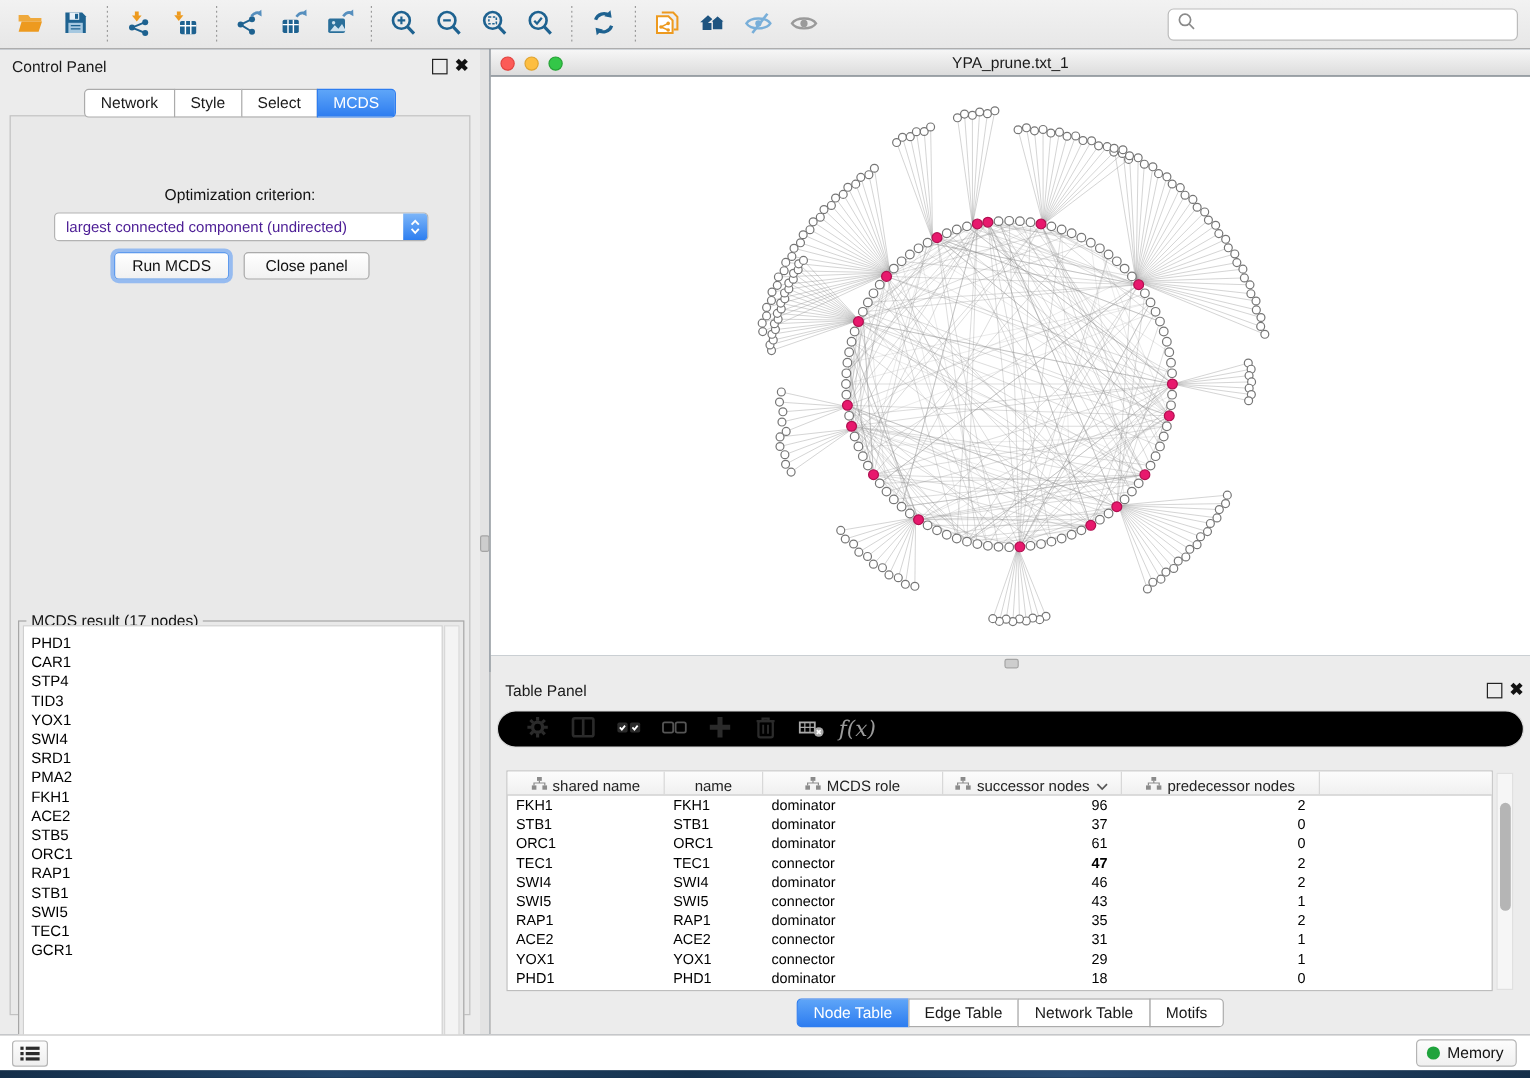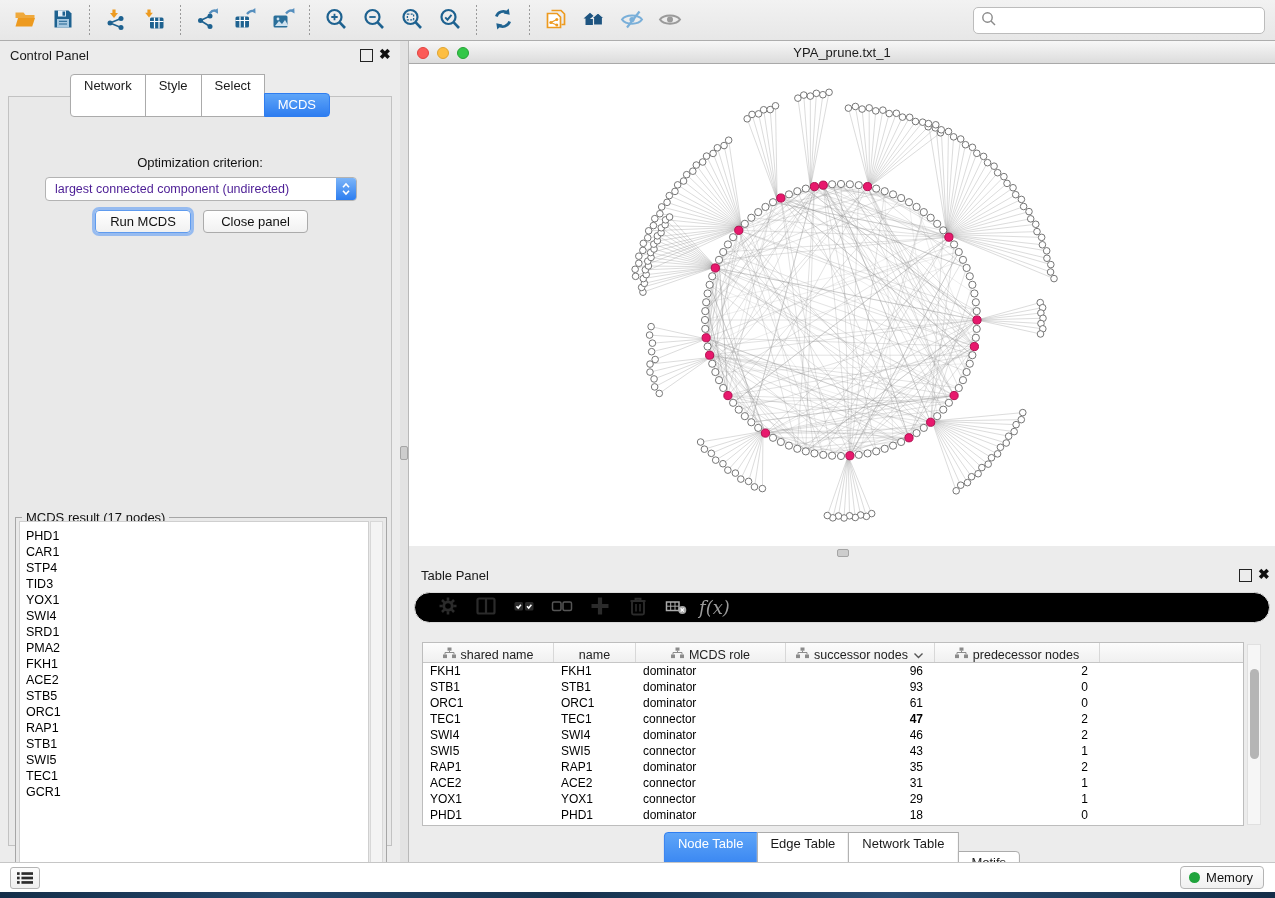--- a/index.html
+++ b/index.html
@@ -36,21 +36,21 @@
     border:1.5px solid #222; display:inline-block; }
   .close-btn { position:absolute; top:5px; font-size:14px; font-weight:bold; color:#111; }
   .cp-header .float-btn { left:360px; }
   .cp-header .close-btn { left:379px; }
 
   .cp-tabs { position:absolute; top:33px; left:50%; transform:translateX(-50%);
     display:inline-flex; z-index:3; }
   .mac-tab { padding:3px 13px 4px 13px; font-size:13px; background:#fff;
     border:1px solid #ababab; margin-left:-1px; color:#1a1a1a; white-space:nowrap; }
   .mac-tab:first-child { border-radius:4px 0 0 4px; margin-left:0; }
-  .mac-tab:last-child { border-radius:0 4px 4px 0;margin-top:19px; }
+  .mac-tab:last-child { border-radius:0 4px 4px 0; }
   .mac-tab.sel { background:linear-gradient(#5ea5f8,#2e7df0); border-color:#2e7df0; color:#fff; }
 
   .cp-body { position:absolute; left:8px; top:55px; width:384px; height:750px;
     background:#e9e9e9; border:1px solid #c2c2c2; }
   .opt-label { position:absolute; top:58px; width:100%; text-align:center; font-size:13px; color:#111; }
   .mac-select { position:absolute; left:36px; top:80px; width:312px; height:24px;
     background:#fff; border:1px solid #b3b3b3; border-radius:4px;
     display:flex; align-items:center; }
   .mac-select .sel-text { flex:1; font-size:12.5px; padding-left:9px; color:#4c1d95;
     white-space:nowrap; overflow:hidden; }
@@ -1114,21 +1114,21 @@
             <div class="dt-cell left" style="width: 131px;">FKH1</div>
             <div class="dt-cell left" style="width: 82px;">FKH1</div>
             <div class="dt-cell left" style="width: 150px;">dominator</div>
             <div class="dt-cell right" style="width: 149px;">96</div>
             <div class="dt-cell right" style="width: 165px;">2</div>
           </div>
           <div class="dt-row">
             <div class="dt-cell left" style="width: 131px;">STB1</div>
             <div class="dt-cell left" style="width: 82px;">STB1</div>
             <div class="dt-cell left" style="width: 150px;">dominator</div>
-            <div class="dt-cell right" style="width: 149px;">93</div>
+            <div class="dt-cell right" style="width: 149px;">37</div>
             <div class="dt-cell right" style="width: 165px;">0</div>
           </div>
           <div class="dt-row">
             <div class="dt-cell left" style="width: 131px;">ORC1</div>
             <div class="dt-cell left" style="width: 82px;">ORC1</div>
             <div class="dt-cell left" style="width: 150px;">dominator</div>
             <div class="dt-cell right" style="width: 149px;">61</div>
             <div class="dt-cell right" style="width: 165px;">0</div>
           </div>
           <div class="dt-row">

